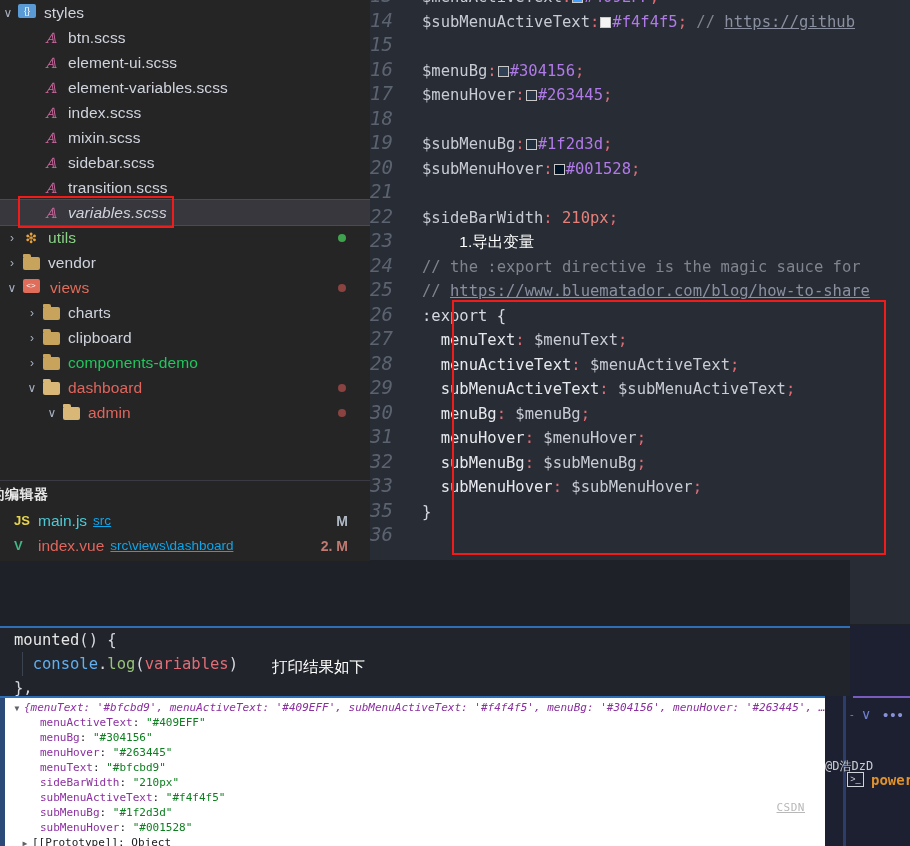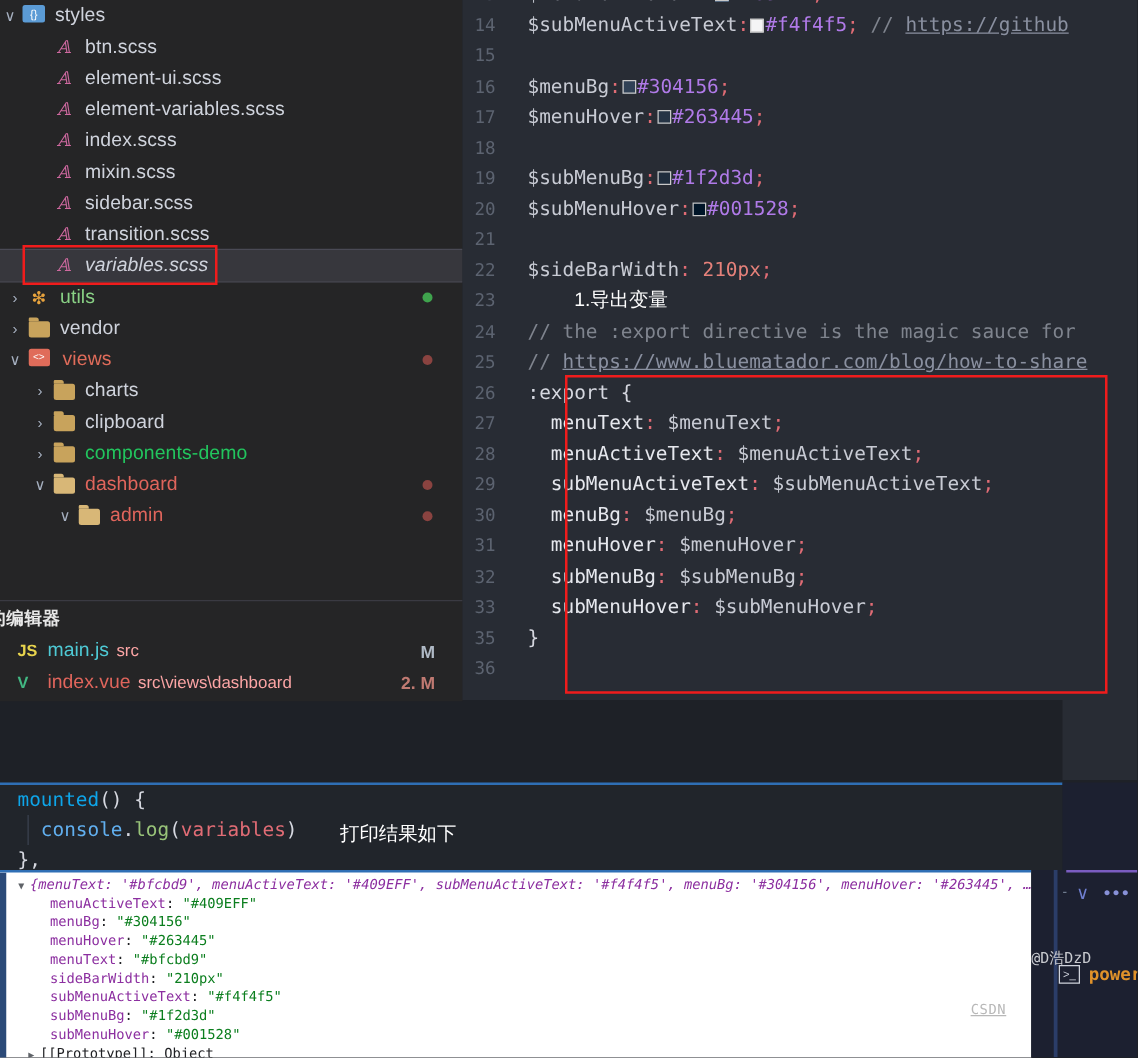--- a/index.html
+++ b/index.html
@@ -71,32 +71,32 @@
     margin-left: -24px; letter-spacing: .5px;
   }
   .oe-row {
     position: relative; display: flex; align-items: center; height: 25px;
     padding-left: 14px; font-size: 15.5px; white-space: nowrap;
   }
   .oe-row .badge {
     position: absolute; right: 22px; font-weight: bold; font-size: 14px;
   }
   .oe-ico { width: 24px; flex: 0 0 24px; font-weight: bold; font-size: 13px; }
-  .oe-path { color: #fca5a5; font-size: 13.5px; margin-left: 6px; }
+  .oe-path { color: #0ea5e9; font-size: 13.5px; margin-left: 6px; text-decoration: underline; }
 
   
   .code-pane {
     position: absolute; left: 370px; top: 0; width: 540px; height: 560px;
     background: #282c34; overflow: hidden;
     font-family: "DejaVu Sans Mono", monospace; font-size: 15.5px;
   }
   .cline { position: relative; height: 24.5px; line-height: 24.5px; white-space: pre; }
   .gut {
-    display: inline-block; width: 52px; text-align: center; padding-right: 16px;
-    color: #5c6370; font-size: 14px; box-sizing: border-box;
+    display: inline-block; width: 52px; text-align: left; padding-right: 16px;
+    color: #5c6370; font-size: 19px; box-sizing: border-box; font-style: italic;
   }
   .sw {
     display: inline-block; width: 11px; height: 11px; vertical-align: -1px;
     border: 1px solid #c8c8c8; box-sizing: border-box; margin: 0 1px;
   }
   .var  { color: #d6d8e0; }
   .dollar { color: #c8cbd4; }
   .pun  { color: #e06c75; }
   .hex  { color: #b07ae8; }
   .num  { color: #e5817a; }
@@ -130,21 +130,21 @@
     background: #282c34;
   }
 
   
   .mounted-pane {
     position: absolute; left: 0; top: 626px; width: 850px; height: 70px;
     background: #21252b; border-top: 2px solid #2f6fb5;
     font-family: "DejaVu Sans Mono", monospace; font-size: 15.5px;
   }
   .mounted-pane .ml { height: 24px; line-height: 24px; white-space: pre; padding-left: 14px; }
-  .fn { color: #0ea5e9; }
+  .fn { color: #e5e5e5; }
   .obj { color: #61afef; }
   .meth { color: #98c379; }
   .arg { color: #e06c75; }
   .mounted-note { position: absolute; left: 272px; top: 29px; }
   .indent-guide {
     position: absolute; left: 22px; top: 24px; width: 1px; height: 24px; background: #3b4250;
   }
   .mounted-right {
     position: absolute; left: 850px; top: 626px; width: 60px; height: 70px;
     background: #1c2030;

